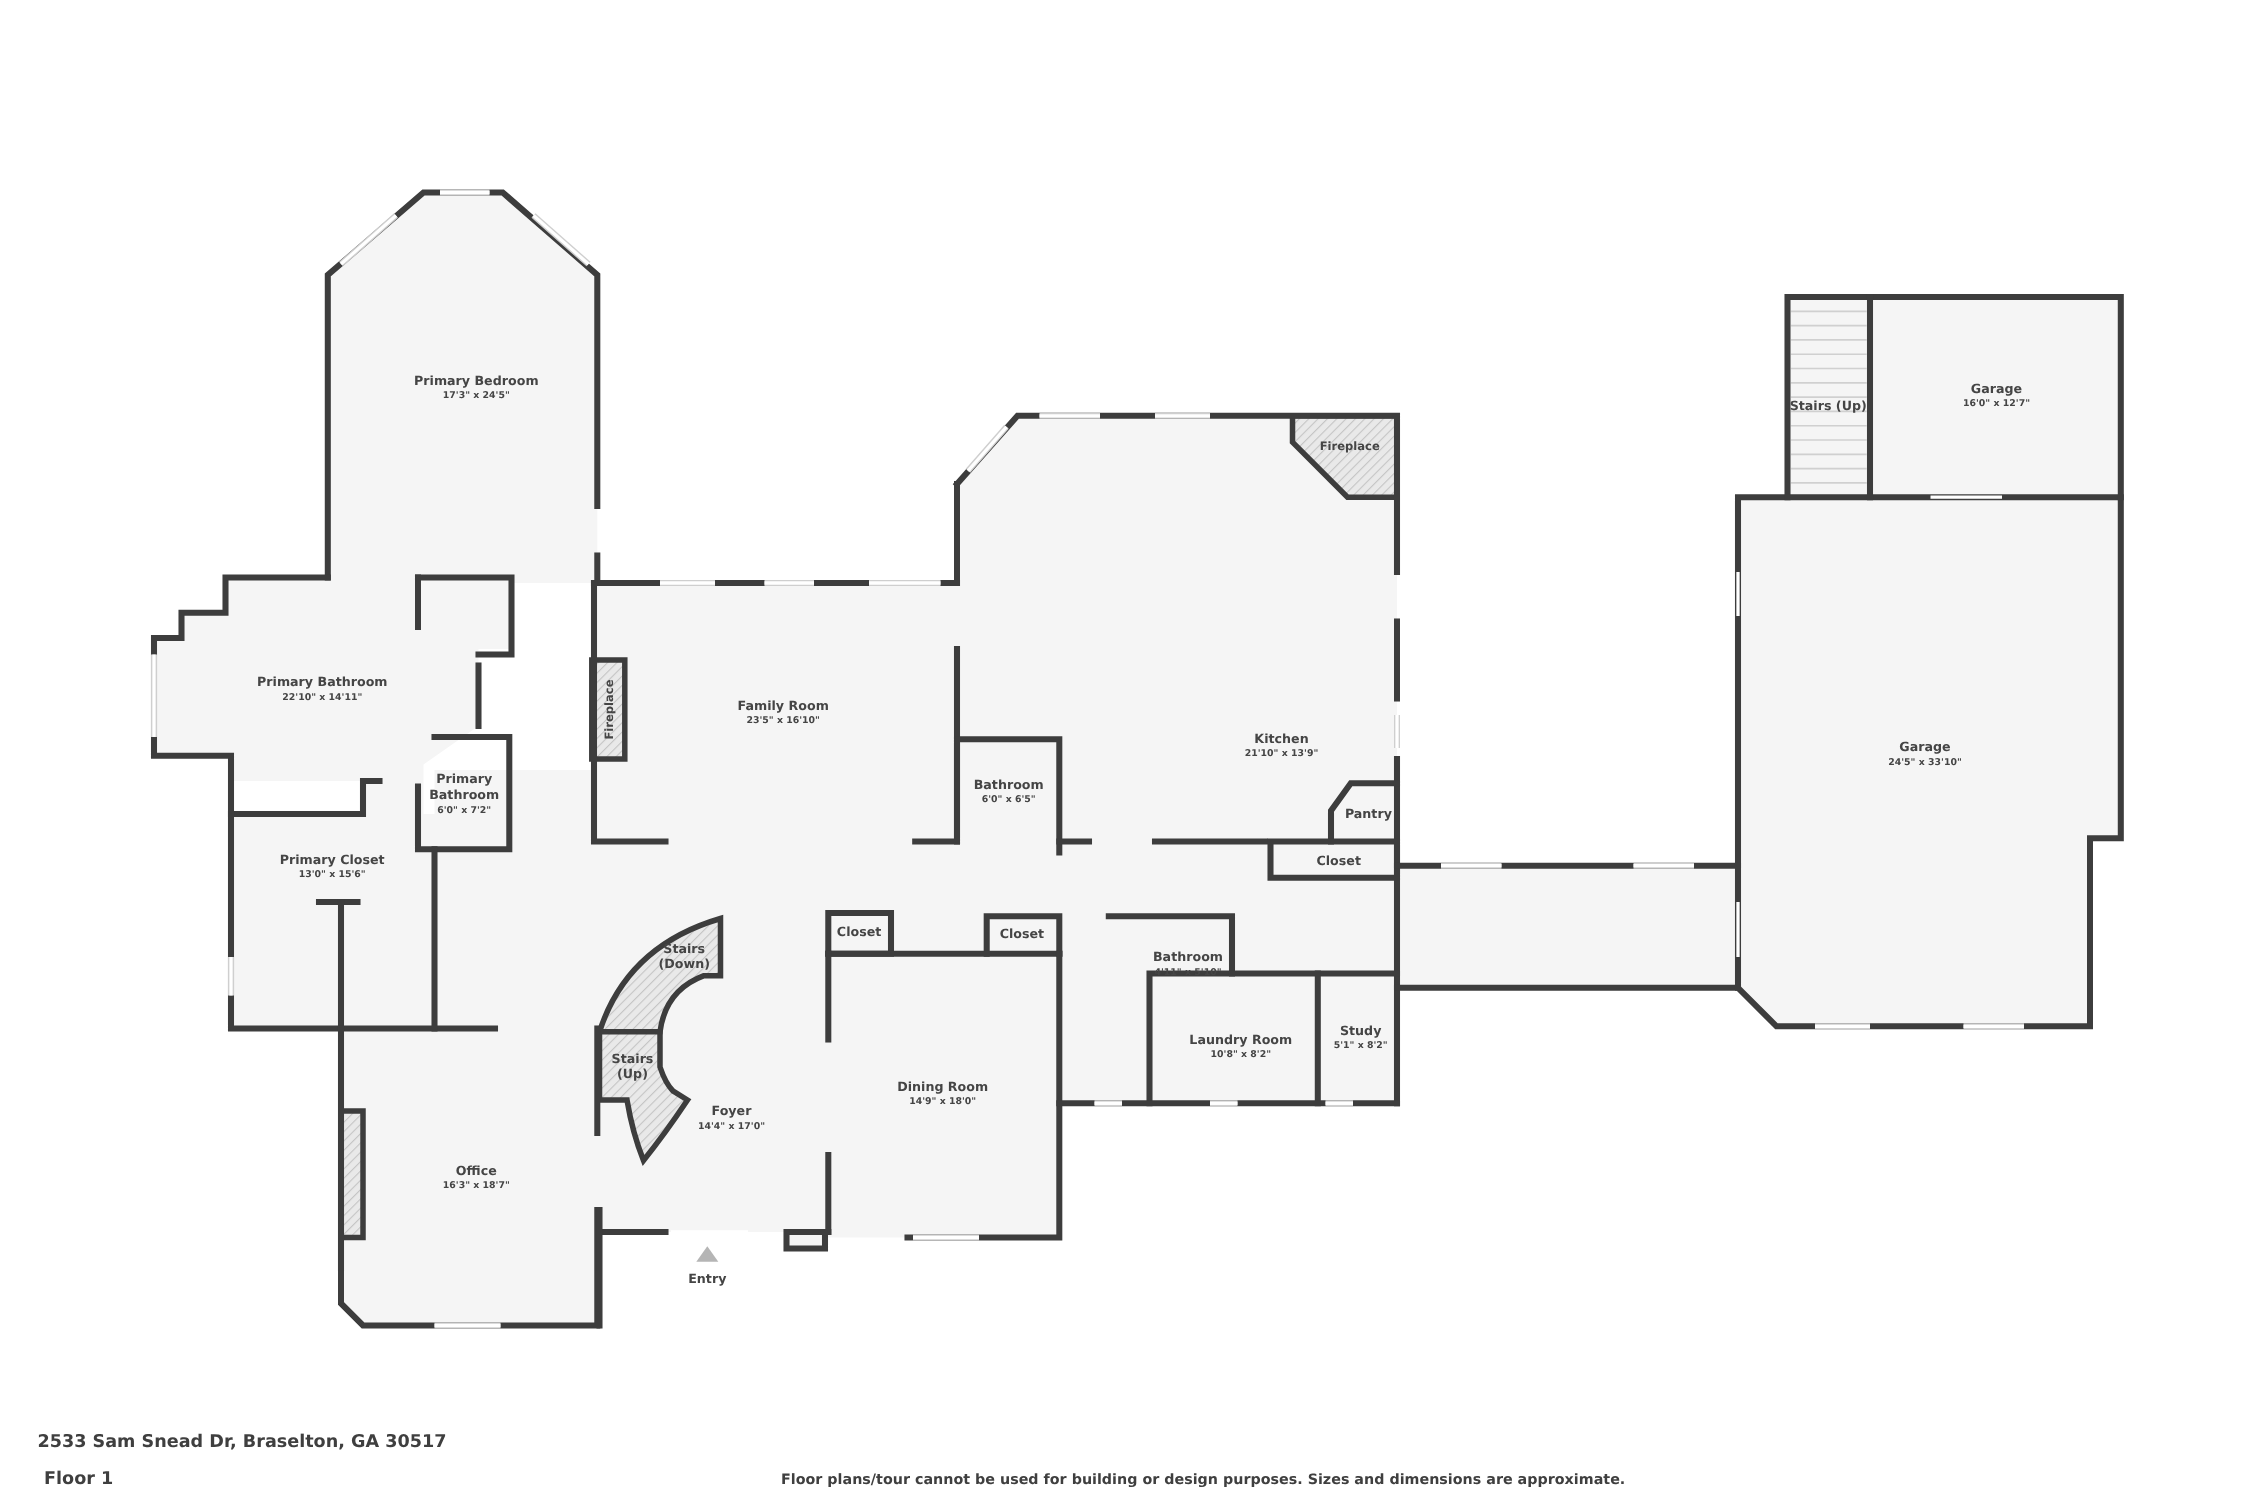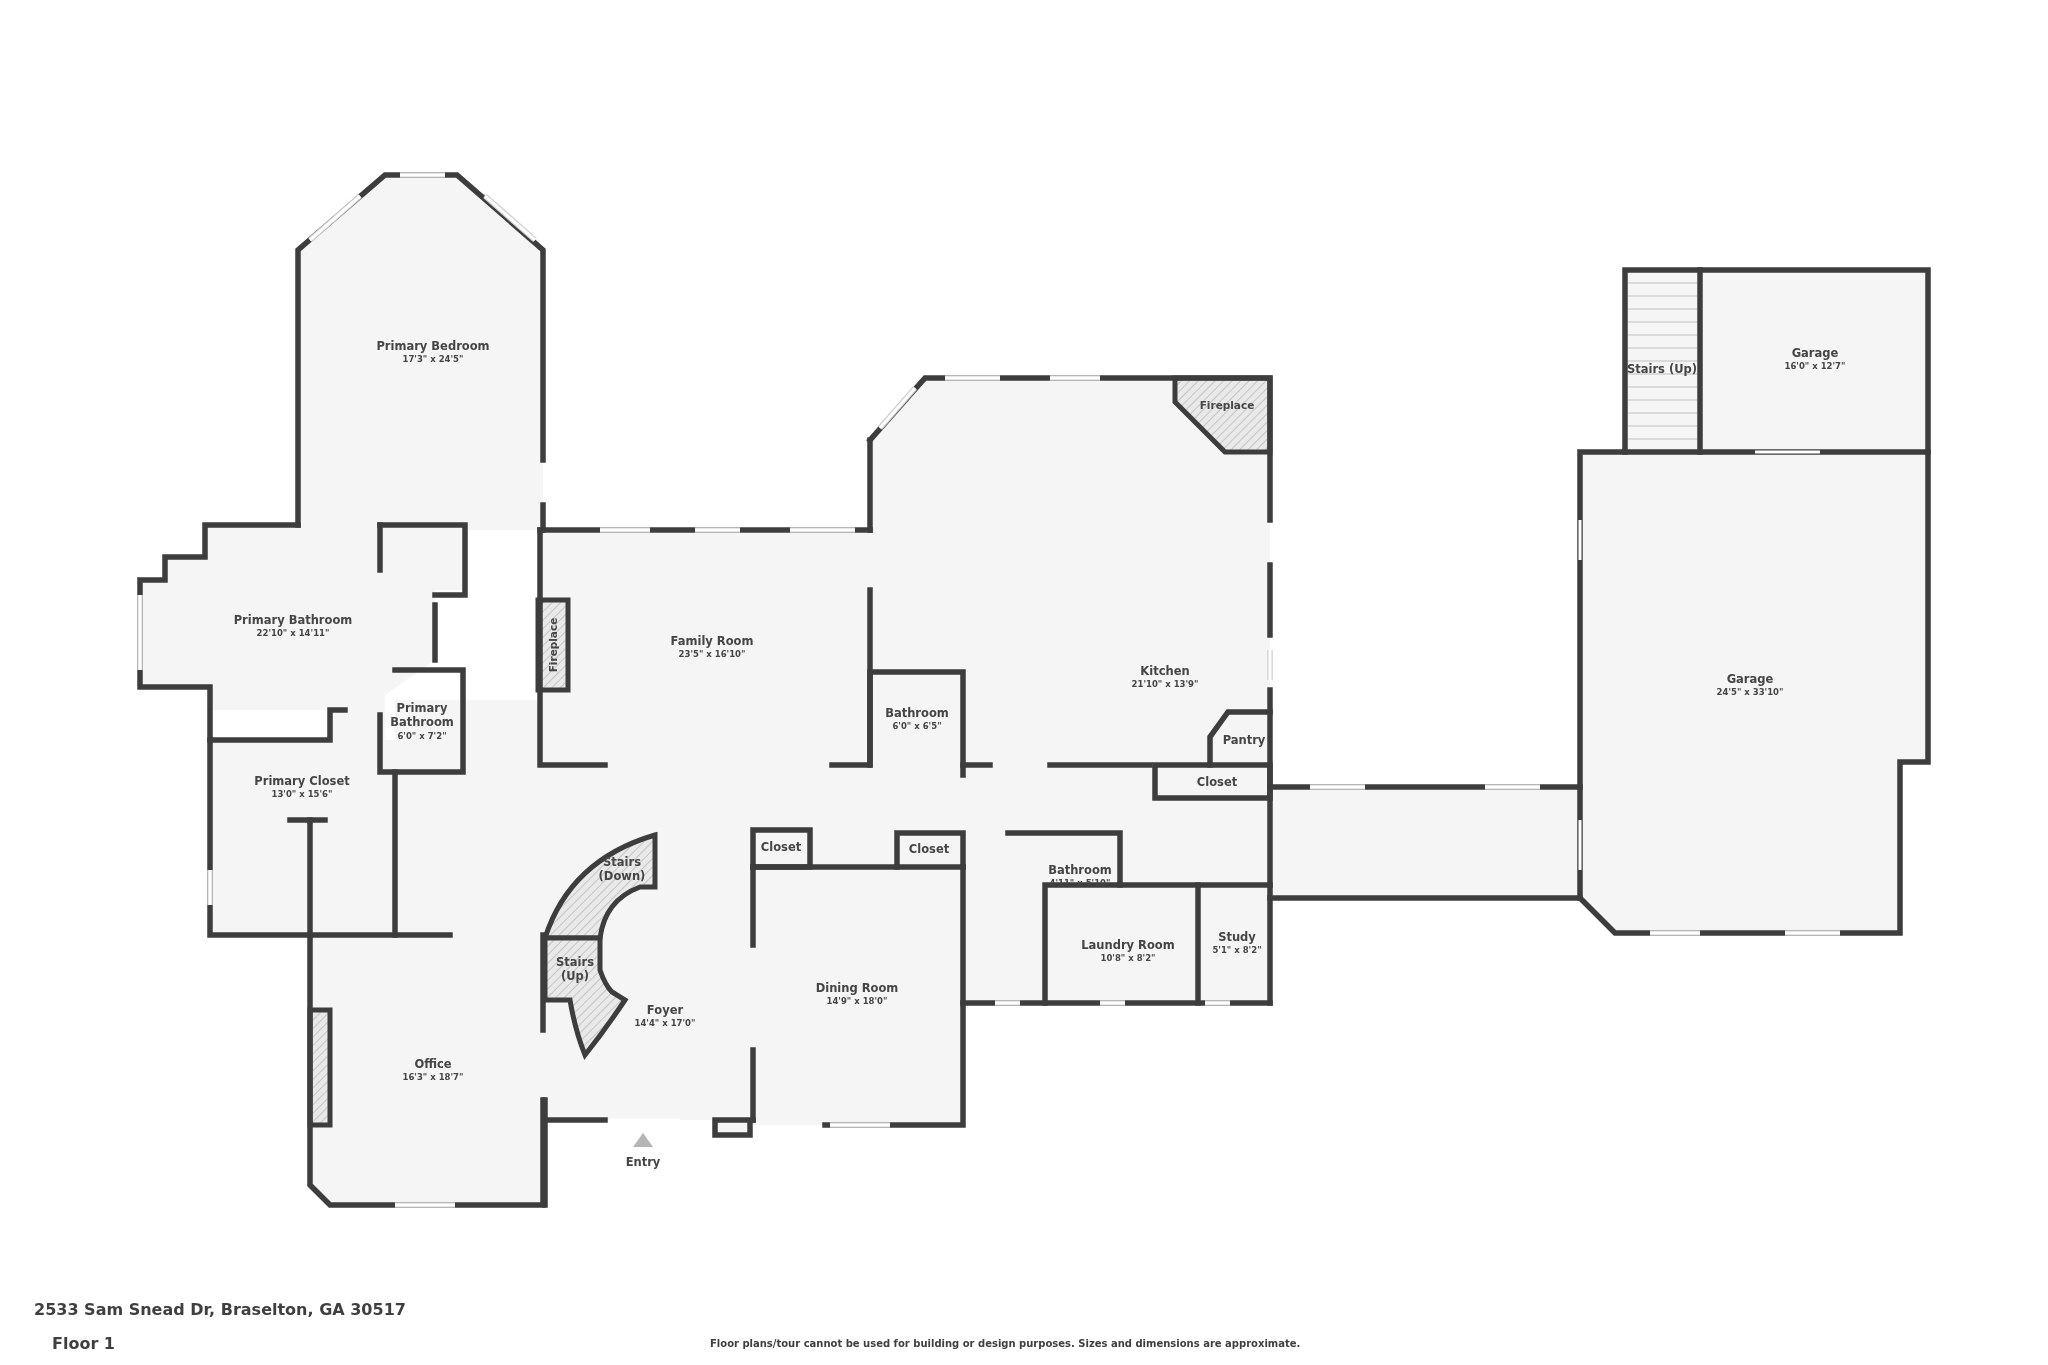--- a/index.html
+++ b/index.html
@@ -8,22 +8,22 @@
   #plan { position:absolute; left:0; top:0; width:2048px; height:1365px; }
   .room-name { font-weight:bold; font-size:11.5px; fill:#454545; text-anchor:middle; }
   .room-dim  { font-weight:bold; font-size:8.5px; fill:#454545; text-anchor:middle; }
   .wall { fill:none; stroke:#3d3d3d; stroke-width:5.5; stroke-linejoin:miter; stroke-linecap:square; }
   .floor { fill:#f5f5f5; stroke:none; }
   .win { stroke:#ffffff; stroke-width:3; }
   .win-frame { stroke:#cfcfcf; stroke-width:5.5; }
   .hatch { fill:url(#hatch); stroke:#3d3d3d; stroke-width:5; }
   .footer { position:absolute; font-weight:bold; color:#3f3f3f; }
   #address { left:34px; top:1300px; font-size:16px; }
-  #floor-label { left:52px; top:1334px; font-size:16px; }
-  #disclaimer { left:710px; top:1338px; font-size:10px; }
+  #floor-label { left:40px; top:1334px; font-size:16px; }
+  #disclaimer { left:710px; top:1338px; font-size:13px; }
 </style>
 </head>
 <body>
 
 <svg id="plan" viewBox="0 0 2048 1365" xmlns="http://www.w3.org/2000/svg">
   <defs>
     <pattern id="hatch" patternUnits="userSpaceOnUse" width="6" height="6" patternTransform="rotate(45)">
       <rect width="6" height="6" fill="#e9e9e9"></rect>
       <line x1="0" y1="0" x2="0" y2="6" stroke="#c4c4c4" stroke-width="2"></line>
     </pattern>

